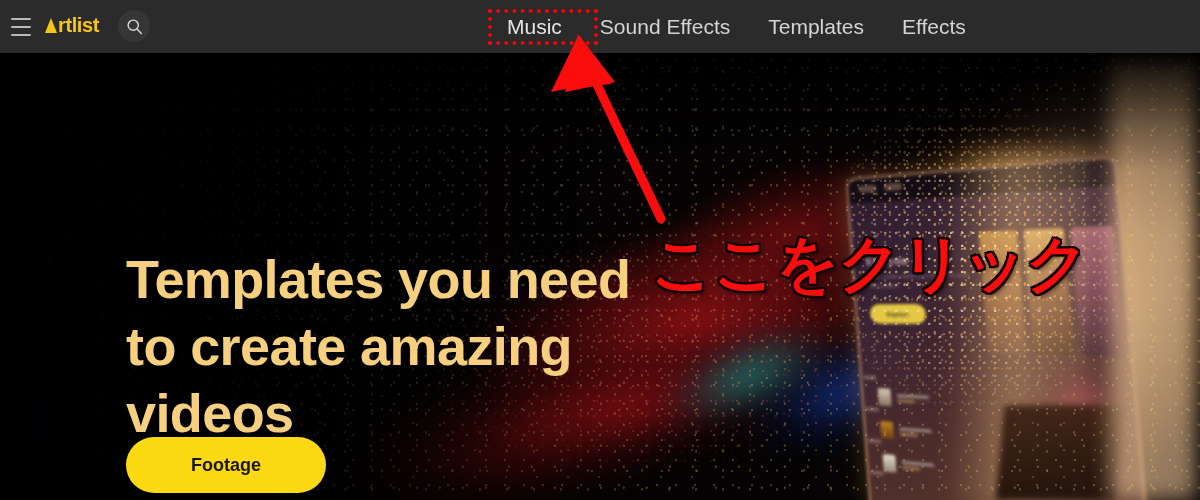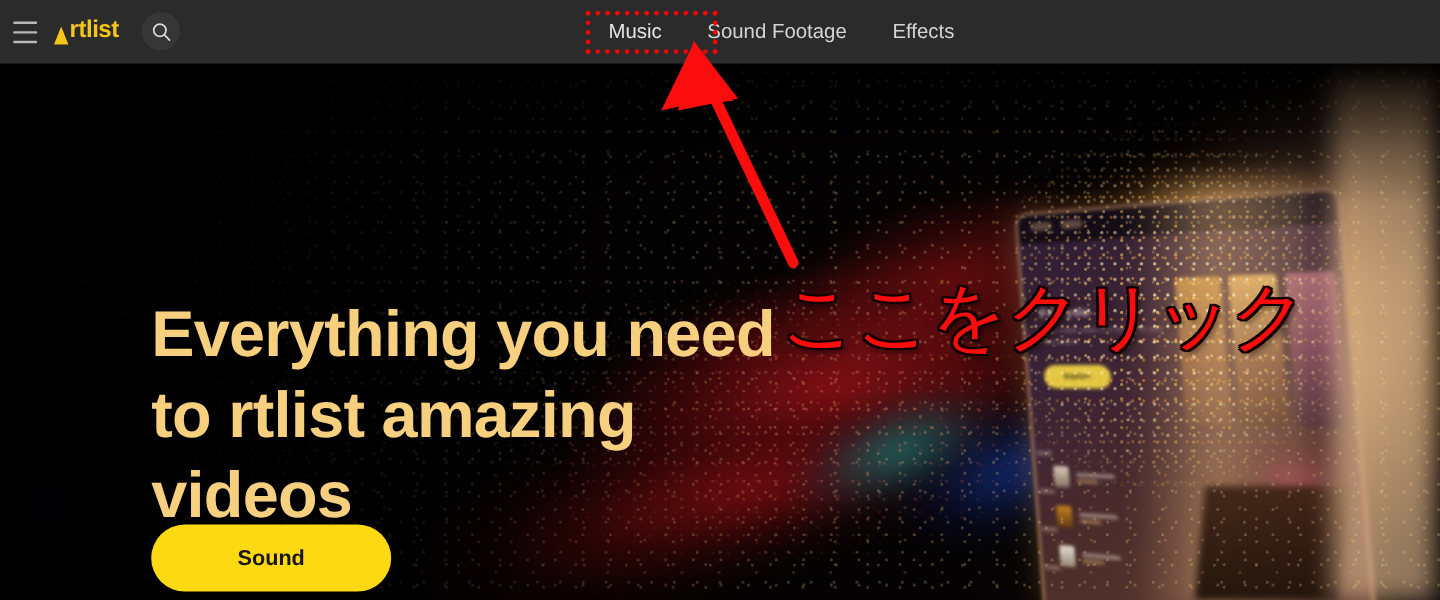--- a/index.html
+++ b/index.html
@@ -253,21 +253,21 @@
     cursor: pointer;
   }
   .hamburger span {
     display: block; height: 2px; width: 20px; background: #b9b9b9; border-radius: 1px;
   }
   .logo {
     position: absolute; left: 45px; top: 14px;
     font-size: 20px; font-weight: bold;
     color: #f5c518;
     letter-spacing: -0.4px;
-    display: flex; align-items: flex-end;
+    display: flex; align-items: center;
     cursor: pointer;
   }
   .logo .tri {
     display: inline-block;
     width: 0; height: 0;
     border-left: 6.5px solid transparent;
     border-right: 6.5px solid transparent;
     border-bottom: 15px solid #f5c518;
     margin-right: 1px;
     position: relative; top: 0px;
@@ -279,21 +279,21 @@
     display: flex; align-items: center; justify-content: center;
     cursor: pointer;
   }
   .nav-items {
     position: absolute; left: 488px; top: 0;
     height: 53px;
     display: flex; align-items: center;
   }
   .nav-item {
     color: #d4d4d4;
-    font-size: 17px;
+    font-size: 21px;
     line-height: 53px;
     padding: 0 19px;
     white-space: nowrap;
     cursor: pointer;
   }
   .nav-item.is-highlighted {
     color: #e4e4e4;
   }
 
   
@@ -339,21 +339,21 @@
     position: absolute;
     left: 540px; top: 30px;
     width: 160px; height: 205px;
     z-index: 40;
     pointer-events: none;
   }
   .annotation-text {
     position: absolute;
     left: 651px; top: 222px;
     font-size: 62px;
-    font-weight: normal;
+    font-weight: bold;
     color: #fc0d0d;
     letter-spacing: -1px;
     white-space: nowrap;
     z-index: 40;
     text-shadow:
       2px 0 0 #120000, -2px 0 0 #120000, 0 2px 0 #120000, 0 -2px 0 #120000,
       2px 2px 0 #120000, -2px 2px 0 #120000, 2px -2px 0 #120000, -2px -2px 0 #120000,
       3px 3px 5px rgba(0,0,0,0.55);
   }
 </style>
@@ -420,22 +420,22 @@
     <div class="device-base"></div>
 
     <div class="bg-gold-column"></div>
     <div class="bg-speckle"></div>
     <div class="bg-speckle-gold"></div>
     <div class="bg-speckle-red"></div>
     <div class="bg-vignette"></div>
     <div class="bg-top-fade"></div>
   </div>
 
-  <h1 class="hero-headline">Everything you need to rtlist amazing videos</h1>
-  <button class="browse-btn">Sound</button>
+  <h1 class="hero-headline">Templates you need to create amazing videos</h1>
+  <button class="browse-btn">Footage</button>
 
   <div class="topbar">
 
     <div class="hamburger">
       <span></span>
       <span></span>
       <span></span>
     </div>
 
     <div class="logo">
@@ -445,21 +445,22 @@
 
     <div class="search-btn">
       <svg width="17" height="17" viewBox="0 0 20 20">
         <circle cx="8.5" cy="8.5" r="6" fill="none" stroke="#d8d8d8" stroke-width="1.7"></circle>
         <line x1="13" y1="13" x2="18" y2="18.2" stroke="#d8d8d8" stroke-width="1.7" stroke-linecap="round"></line>
       </svg>
     </div>
 
     <nav class="nav-items">
       <a class="nav-item is-highlighted">Music</a>
-      <a class="nav-item">Sound Footage</a>
+      <a class="nav-item">Sound Effects</a>
+      <a class="nav-item">Templates</a>
       <a class="nav-item">Effects</a>
     </nav>
   </div>
 
   <div class="highlight-box"></div>
 
   <svg class="annotation-arrow" viewBox="0 0 160 205">
     <g>
       <line x1="121" y1="189" x2="51" y2="42" stroke="#fc0d0d" stroke-width="9" stroke-linecap="round"></line>
       <polygon points="38,6 71,54 30,58 11,62" fill="#fc0d0d"></polygon>

